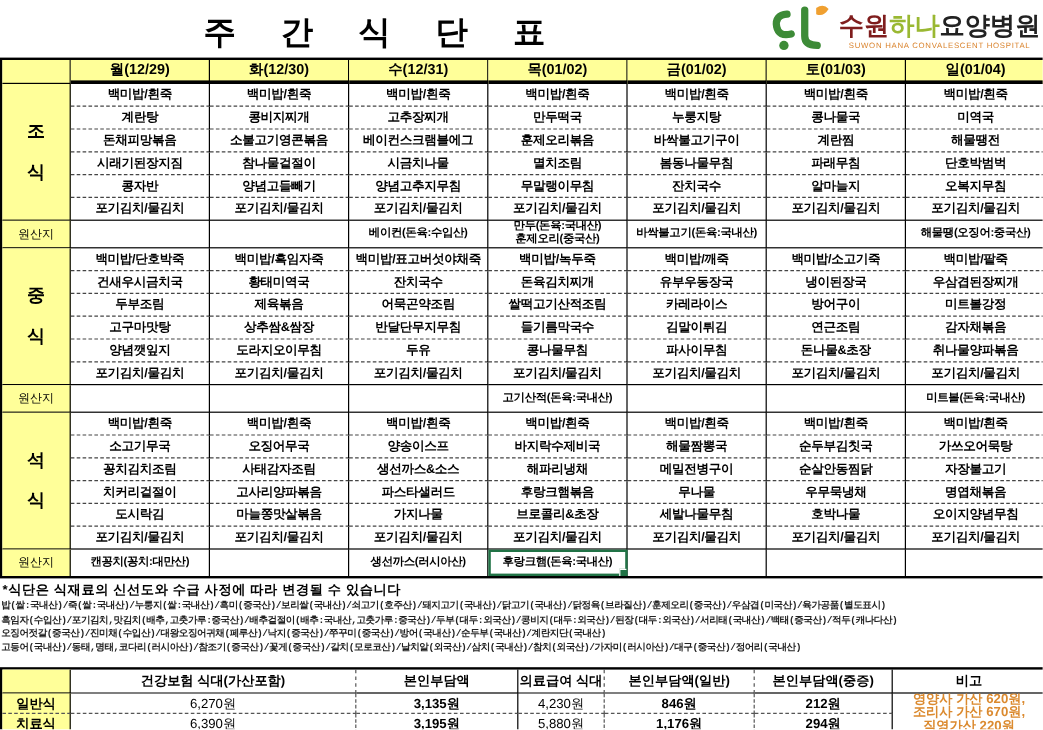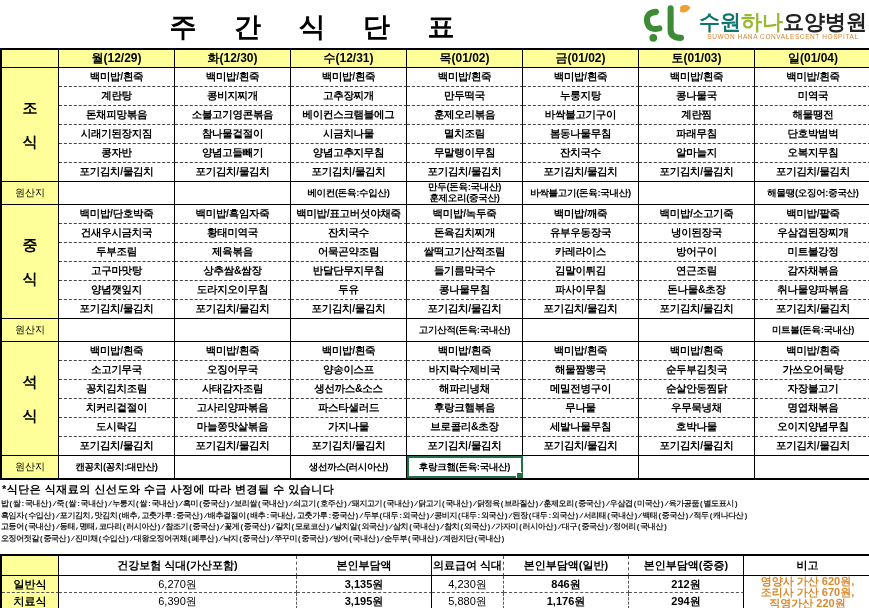--- a/index.html
+++ b/index.html
@@ -5,31 +5,31 @@
   html,body{margin:0;padding:0;background:#fff;}
   .page{position:relative;width:869px;height:608px;background:#fff;overflow:hidden;
         font-family:"Liberation Sans","DejaVu Sans",sans-serif;color:#000;}
   
   .titlebar{position:relative;height:48px;}
   .title{position:absolute;left:0;right:0;top:9px;text-align:center;padding-right:230px;
          font-size:27px;font-weight:bold;letter-spacing:15px;white-space:nowrap;}
   .logo{position:absolute;right:2px;top:4px;display:flex;align-items:center;gap:5px;}
   .logo-texts{display:flex;flex-direction:column;align-items:center;line-height:1;}
   .logo-row1{font-size:21px;font-weight:bold;white-space:nowrap;}
-  .lg-green{color:#0f766e;} .lg-mid{color:#97b importance:0;} 
+  .lg-green{color:#7f1d1d;} .lg-mid{color:#97b importance:0;font-family:Liberation Mono, monospace;} 
   .lg-mid{color:#9ab832;} .lg-dark{color:#222;}
   .logo-sub{font-size:6.5px;color:#d9822b;letter-spacing:.6px;margin-top:2px;white-space:nowrap;}
   
   table{border-collapse:separate;border-spacing:0;table-layout:fixed;}
   .menu-table{width:869px;border:2px solid #000;}
   .menu-table th,.menu-table td{border-right:1px solid #000;padding:0 1px;overflow:hidden;
         text-align:center;vertical-align:middle;}
   .menu-table tr>*:last-child{border-right:0;}
   .ylw{background:#ffff99;}
-  .day{height:16px;font-size:12px;font-weight:bold;border-bottom:1px solid #000000;}
+  .day{height:16px;font-size:12px;font-weight:bold;border-bottom:3px solid #000000;}
   .corner{border-bottom:1px solid #000;}
   .meal{border-bottom:1px solid #000;font-size:15px;font-weight:bold;}
   .meal div{line-height:1;margin:19px 0;}
   .cell{height:18px;font-size:10.5px;font-weight:bold;letter-spacing:-.3px;white-space:nowrap;}
   .dot{border-bottom:1px dashed #444;}
   .solidb{border-bottom:1px solid #000;}
   .origin-lbl{height:22px;font-size:10px;font-weight:normal;border-bottom:1px solid #000;}
   .origin-cell{height:22px;font-size:9.5px;font-weight:bold;letter-spacing:-.3px;
         white-space:pre-line;line-height:1.15;border-bottom:1px solid #000;position:relative;}
   .origin-row:last-of-type .origin-cell,.origin-row:last-of-type .origin-lbl{border-bottom:0;}
@@ -306,22 +306,22 @@
           <td class="origin-cell"><span></span></td>
         </tr>
       </tbody>
   </table>
 
   <div class="notice">*식단은 식재료의  신선도와 수급 사정에 따라 변경될 수 있습니다</div>
 
   <div class="notes" id="origin-notes">
       <div>밥(쌀:국내산)/죽(쌀:국내산)/누룽지(쌀:국내산)/흑미(중국산)/보리쌀(국내산)/쇠고기(호주산)/돼지고기(국내산)/닭고기(국내산)/닭정육(브라질산)/훈제오리(중국산)/우삼겹(미국산)/육가공품(별도표시)</div>
       <div>흑임자(수입산)/포기김치,맛김치(배추,고춧가루:중국산)/배추겉절이(배추:국내산,고춧가루:중국산)/두부(대두:외국산)/콩비지(대두:외국산)/된장(대두:외국산)/서리태(국내산)/백태(중국산)/적두(캐나다산)</div>
+      <div>오징어젓갈(중국산)/진미채(수입산)/대왕오징어귀채(페루산)/낙지(중국산)/쭈꾸미(중국산)/방어(국내산)/순두부(국내산)/계란지단(국내산)</div>
       <div>고등어(국내산)/동태,명태,코다리(러시아산)/참조기(중국산)/꽃게(중국산)/갈치(모로코산)/날치알(외국산)/삼치(국내산)/참치(외국산)/가자미(러시아산)/대구(중국산)/정어리(국내산)</div>
-      <div>오징어젓갈(중국산)/진미채(수입산)/대왕오징어귀채(페루산)/낙지(중국산)/쭈꾸미(중국산)/방어(국내산)/순두부(국내산)/계란지단(국내산)</div>
     </div>
 
   <table class="pt">
     <colgroup>
       <col style="width:57px">
         <col style="width:238px">
         <col style="width:135px">
       <col style="width:72px">
         <col style="width:125px">
         <col style="width:115px">

